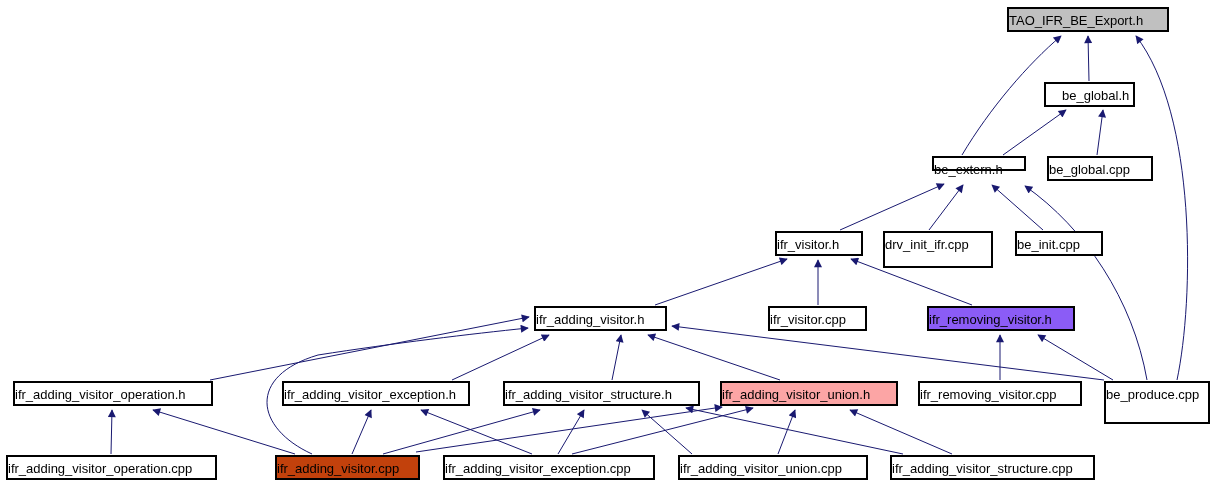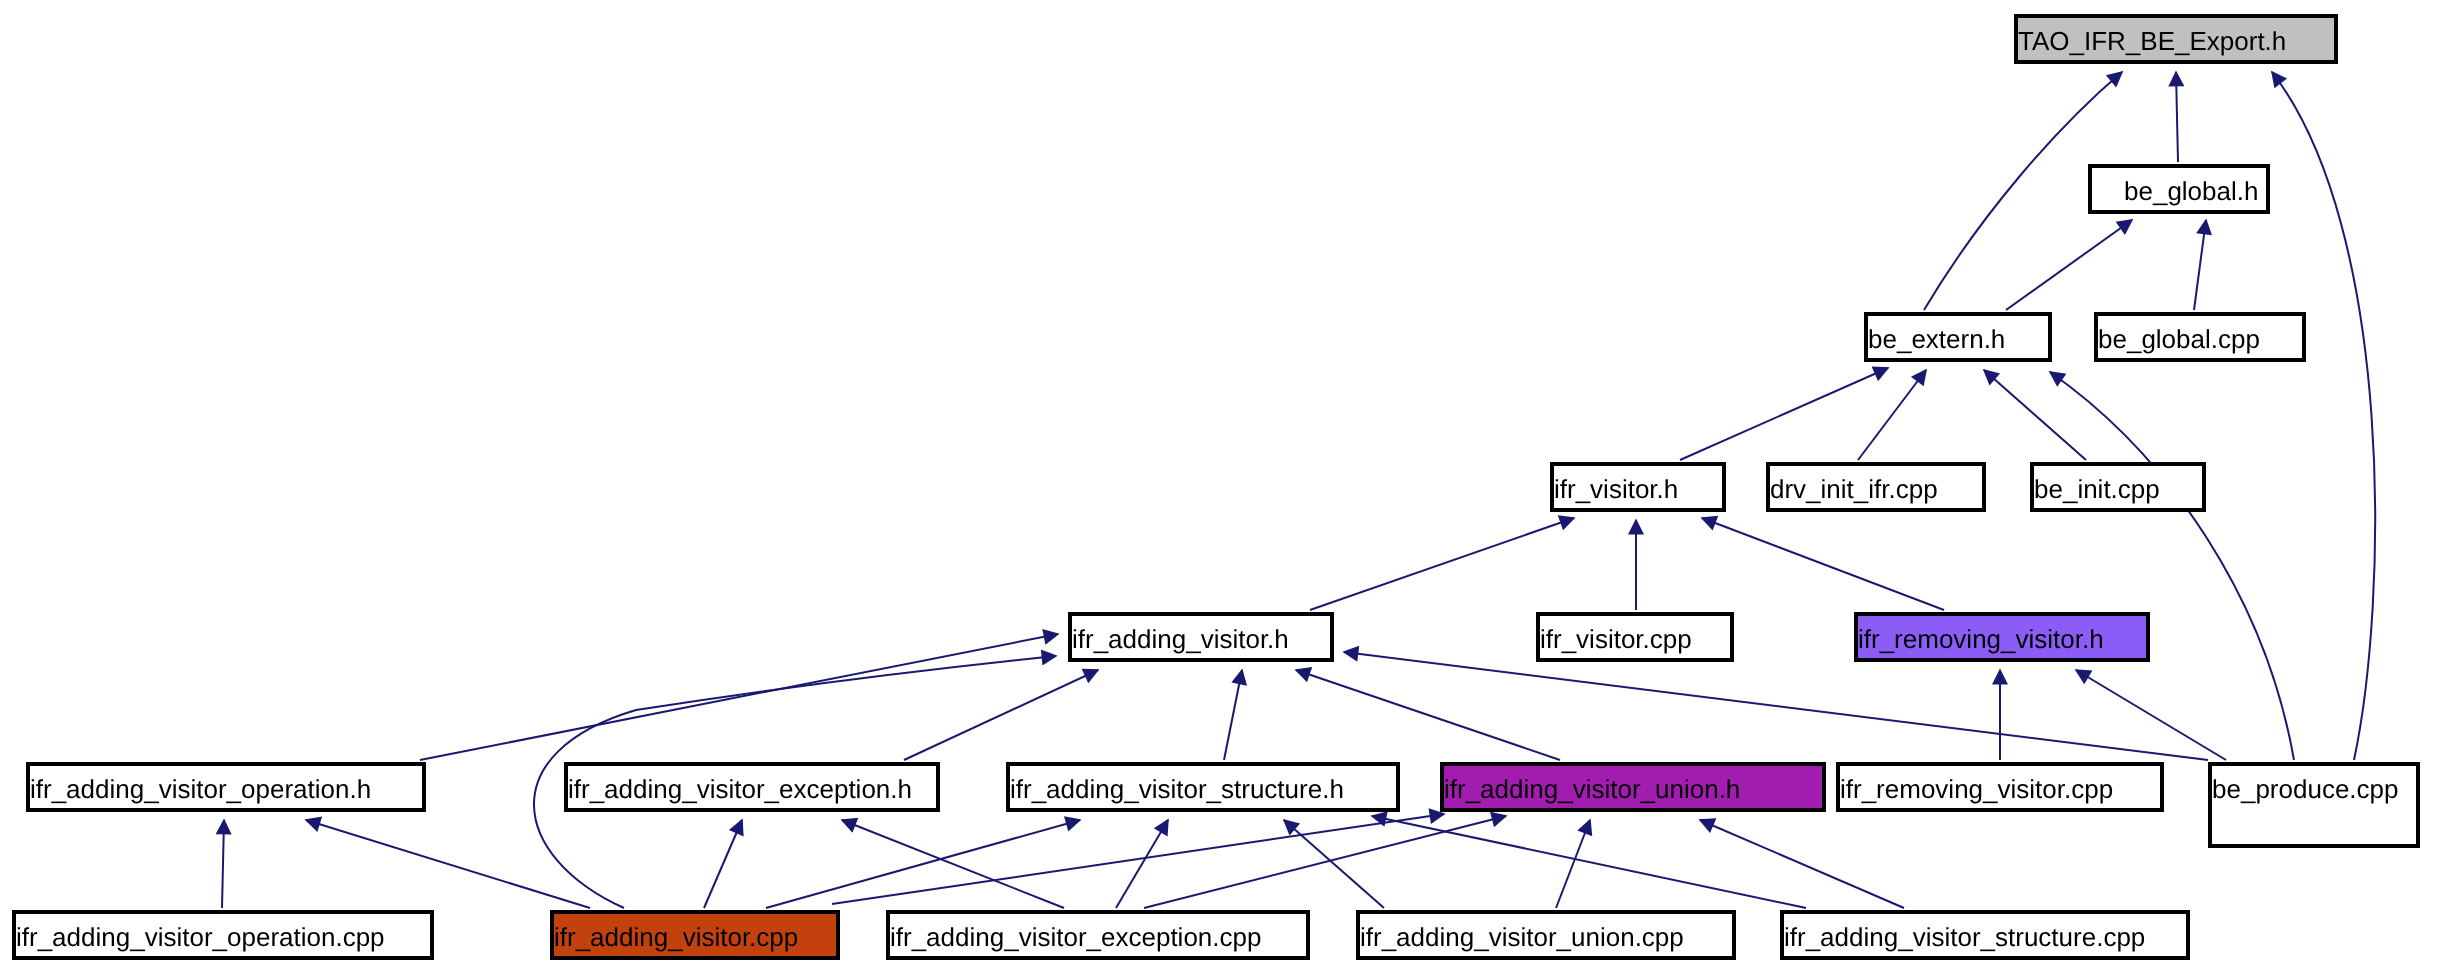--- a/index.html
+++ b/index.html
@@ -72,32 +72,32 @@
       <path d="M692,454 L642,410" class="edge" stroke="#191970" marker-end="url(#arrowhead)"></path>
       <path d="M903,454 L686,408" class="edge" stroke="#191970" marker-end="url(#arrowhead)"></path>
       <path d="M416,452 L722,407" class="edge" stroke="#191970" marker-end="url(#arrowhead)"></path>
       <path d="M572,454 L753,408" class="edge" stroke="#191970" marker-end="url(#arrowhead)"></path>
       <path d="M778,454 L795,410" class="edge" stroke="#191970" marker-end="url(#arrowhead)"></path>
       <path d="M952,454 L850,410" class="edge" stroke="#191970" marker-end="url(#arrowhead)"></path>
     </svg>
   <div id="nodes-layer">
       <div class="node" style="left: 1007px; top: 7px; width: 162px; height: 25px; border-color: rgb(0, 0, 0); background: rgb(192, 192, 192);">TAO_IFR_BE_Export.h</div>
       <div class="node" style="left: 1044px; top: 82px; width: 91px; height: 25px; border-color: rgb(0, 0, 0); background: rgb(255, 255, 255); padding-left: 16px;">be_global.h</div>
-      <div class="node" style="left: 932px; top: 156px; width: 94px; height: 25px; border-color: rgb(0, 0, 0); background: rgb(255, 255, 255);">be_extern.h</div>
+      <div class="node" style="left: 932px; top: 156px; width: 94px; height: 15px; border-color: rgb(0, 0, 0); background: rgb(255, 255, 255);">be_extern.h</div>
       <div class="node" style="left: 1047px; top: 156px; width: 106px; height: 25px; border-color: rgb(0, 0, 0); background: rgb(255, 255, 255);">be_global.cpp</div>
       <div class="node" style="left: 775px; top: 231px; width: 88px; height: 25px; border-color: rgb(0, 0, 0); background: rgb(255, 255, 255);">ifr_visitor.h</div>
-      <div class="node" style="left: 883px; top: 231px; width: 110px; height: 25px; border-color: rgb(0, 0, 0); background: rgb(255, 255, 255);">drv_init_ifr.cpp</div>
+      <div class="node" style="left: 883px; top: 231px; width: 110px; height: 37px; border-color: rgb(0, 0, 0); background: rgb(255, 255, 255);">drv_init_ifr.cpp</div>
       <div class="node" style="left: 1015px; top: 231px; width: 88px; height: 25px; border-color: rgb(0, 0, 0); background: rgb(255, 255, 255);">be_init.cpp</div>
       <div class="node" style="left: 534px; top: 306px; width: 133px; height: 25px; border-color: rgb(0, 0, 0); background: rgb(255, 255, 255);">ifr_adding_visitor.h</div>
       <div class="node" style="left: 768px; top: 306px; width: 99px; height: 25px; border-color: rgb(0, 0, 0); background: rgb(255, 255, 255);">ifr_visitor.cpp</div>
       <div class="node" style="left: 927px; top: 306px; width: 148px; height: 25px; border-color: rgb(0, 0, 0); background: #8b5cf6;">ifr_removing_visitor.h</div>
       <div class="node" style="left: 13px; top: 381px; width: 200px; height: 25px; border-color: rgb(0, 0, 0); background: rgb(255, 255, 255);">ifr_adding_visitor_operation.h</div>
       <div class="node" style="left: 282px; top: 381px; width: 188px; height: 25px; border-color: rgb(0, 0, 0); background: rgb(255, 255, 255);">ifr_adding_visitor_exception.h</div>
       <div class="node" style="left: 503px; top: 381px; width: 197px; height: 25px; border-color: rgb(0, 0, 0); background: rgb(255, 255, 255);">ifr_adding_visitor_structure.h</div>
-      <div class="node" style="left: 720px; top: 381px; width: 193px; height: 25px; border-color: rgb(0, 0, 0); background: #a21caf;">ifr_adding_visitor_union.h</div>
+      <div class="node" style="left: 720px; top: 381px; width: 178px; height: 25px; border-color: rgb(0, 0, 0); background: #fca5a5;">ifr_adding_visitor_union.h</div>
       <div class="node" style="left: 918px; top: 381px; width: 164px; height: 25px; border-color: rgb(0, 0, 0); background: rgb(255, 255, 255);">ifr_removing_visitor.cpp</div>
       <div class="node" style="left: 1104px; top: 381px; width: 106px; height: 43px; border-color: rgb(0, 0, 0); background: rgb(255, 255, 255);">be_produce.cpp</div>
       <div class="node" style="left: 6px; top: 455px; width: 211px; height: 25px; border-color: rgb(0, 0, 0); background: rgb(255, 255, 255);">ifr_adding_visitor_operation.cpp</div>
       <div class="node" style="left: 275px; top: 455px; width: 145px; height: 25px; border-color: rgb(0, 0, 0); background: #c2410c;">ifr_adding_visitor.cpp</div>
       <div class="node" style="left: 443px; top: 455px; width: 212px; height: 25px; border-color: rgb(0, 0, 0); background: rgb(255, 255, 255);">ifr_adding_visitor_exception.cpp</div>
       <div class="node" style="left: 678px; top: 455px; width: 190px; height: 25px; border-color: rgb(0, 0, 0); background: rgb(255, 255, 255);">ifr_adding_visitor_union.cpp</div>
       <div class="node" style="left: 890px; top: 455px; width: 205px; height: 25px; border-color: rgb(0, 0, 0); background: rgb(255, 255, 255);">ifr_adding_visitor_structure.cpp</div>
     </div>
 </div>
 

